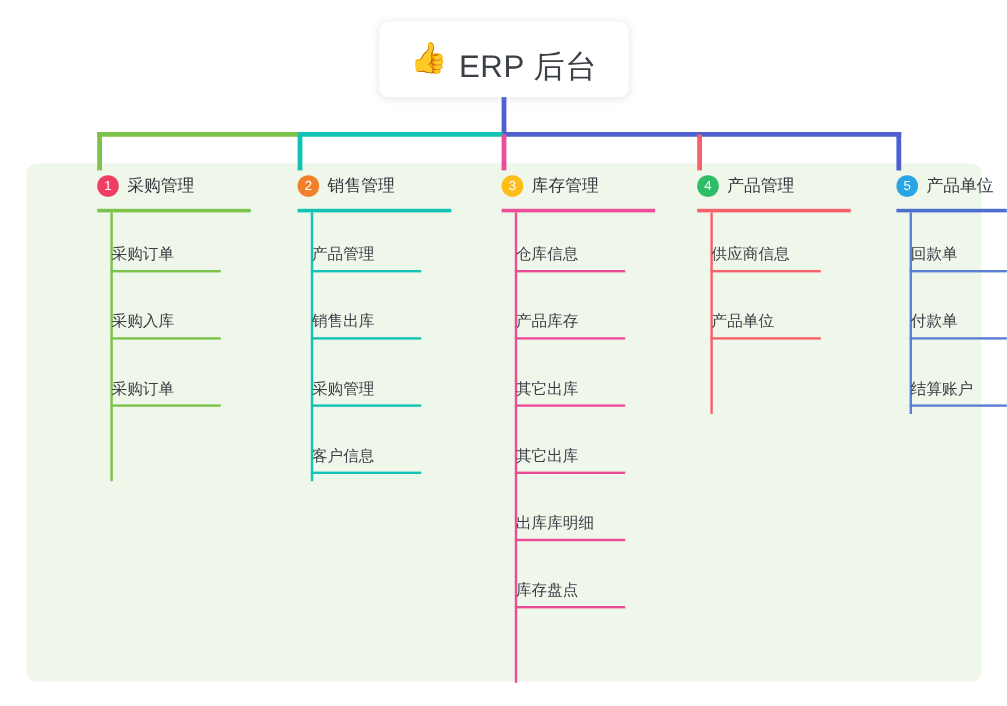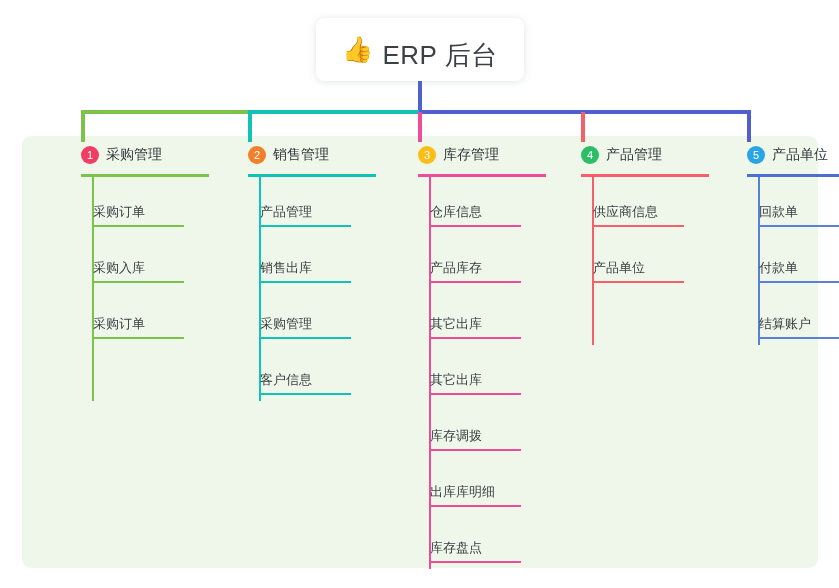--- a/index.html
+++ b/index.html
@@ -245,24 +245,20 @@
           </div>
           <div class="item">
             <span class="item-label">其它出库</span>
             <div class="item-rule" style="background: rgb(237, 76, 153);"></div>
           </div>
           <div class="item">
             <span class="item-label">其它出库</span>
             <div class="item-rule" style="background: rgb(237, 76, 153);"></div>
           </div>
           <div class="item">
-            <span class="item-label">库存调拨</span>
-            <div class="item-rule" style="background: rgb(237, 76, 153);"></div>
-          </div>
-          <div class="item">
             <span class="item-label">出库库明细</span>
             <div class="item-rule" style="background: rgb(237, 76, 153);"></div>
           </div>
           <div class="item">
             <span class="item-label">库存盘点</span>
             <div class="item-rule" style="background: rgb(237, 76, 153);"></div>
           </div>
         </div>
       </div>
       <div class="column" style="left: 539px;">

